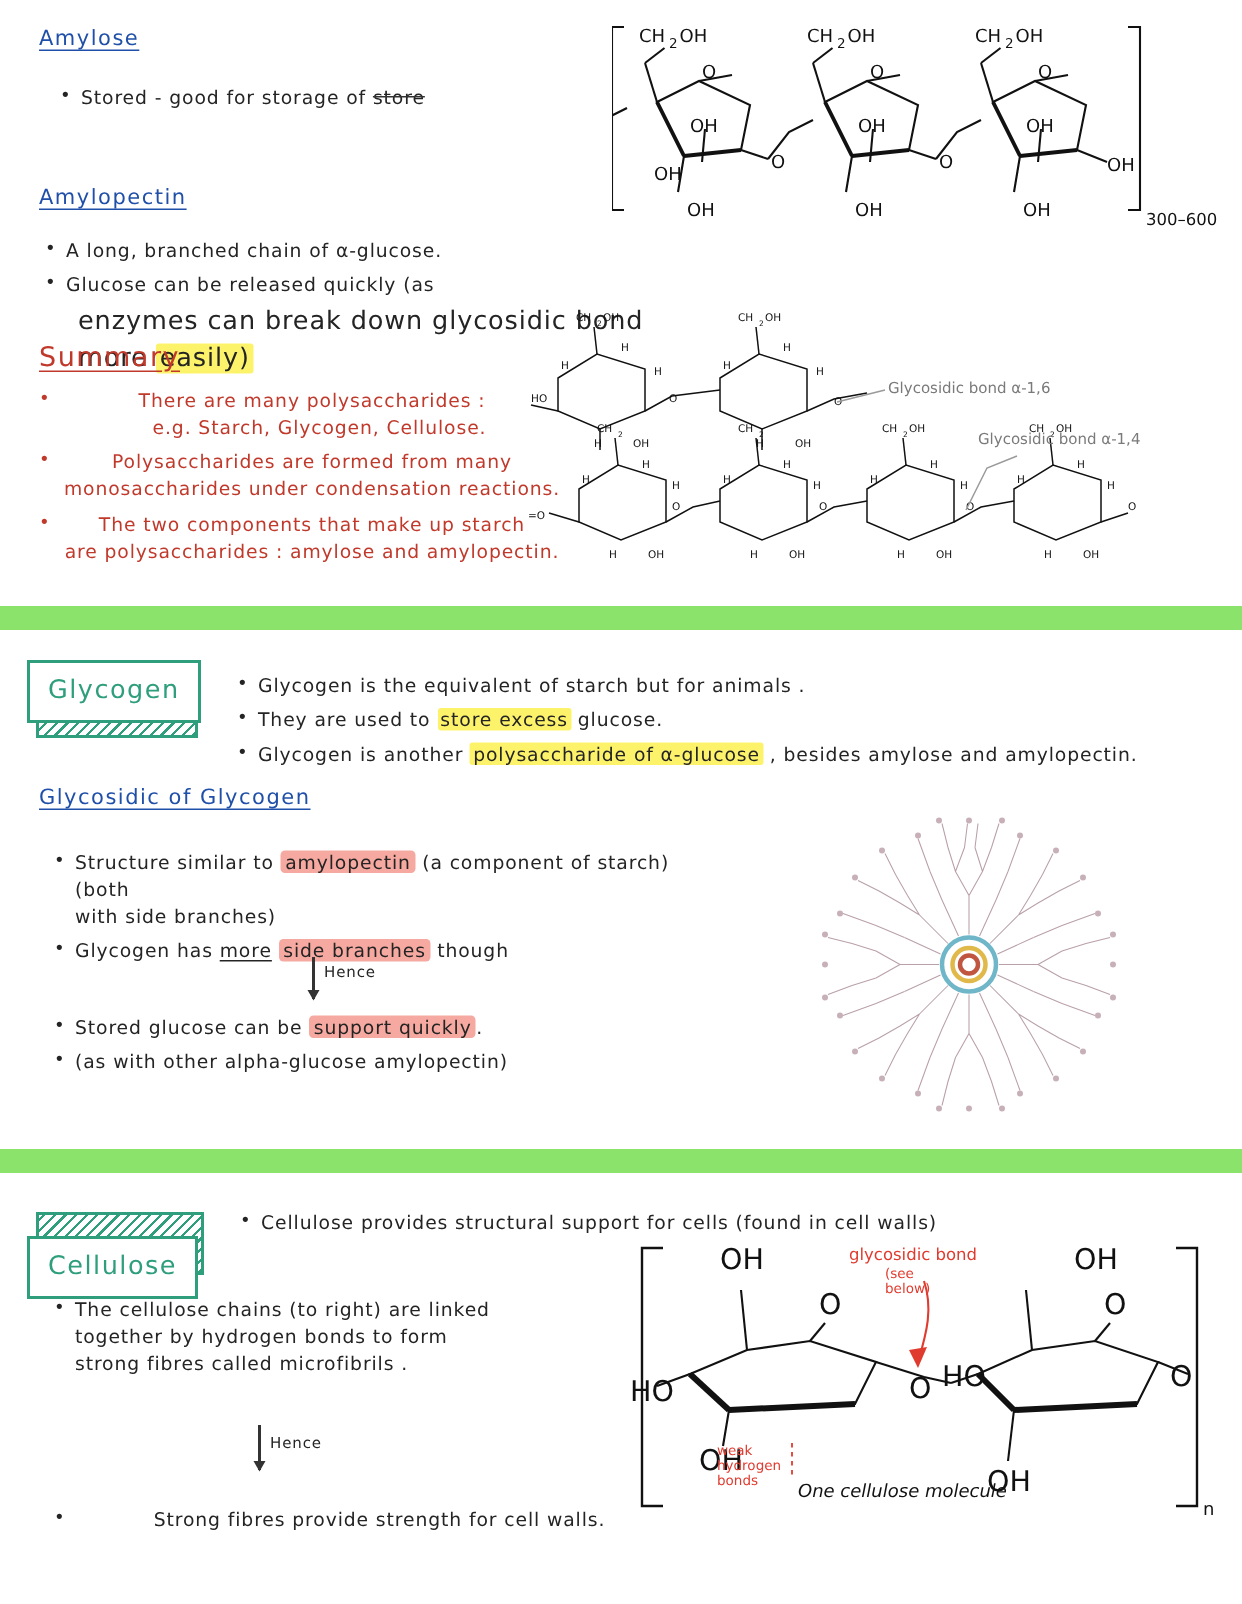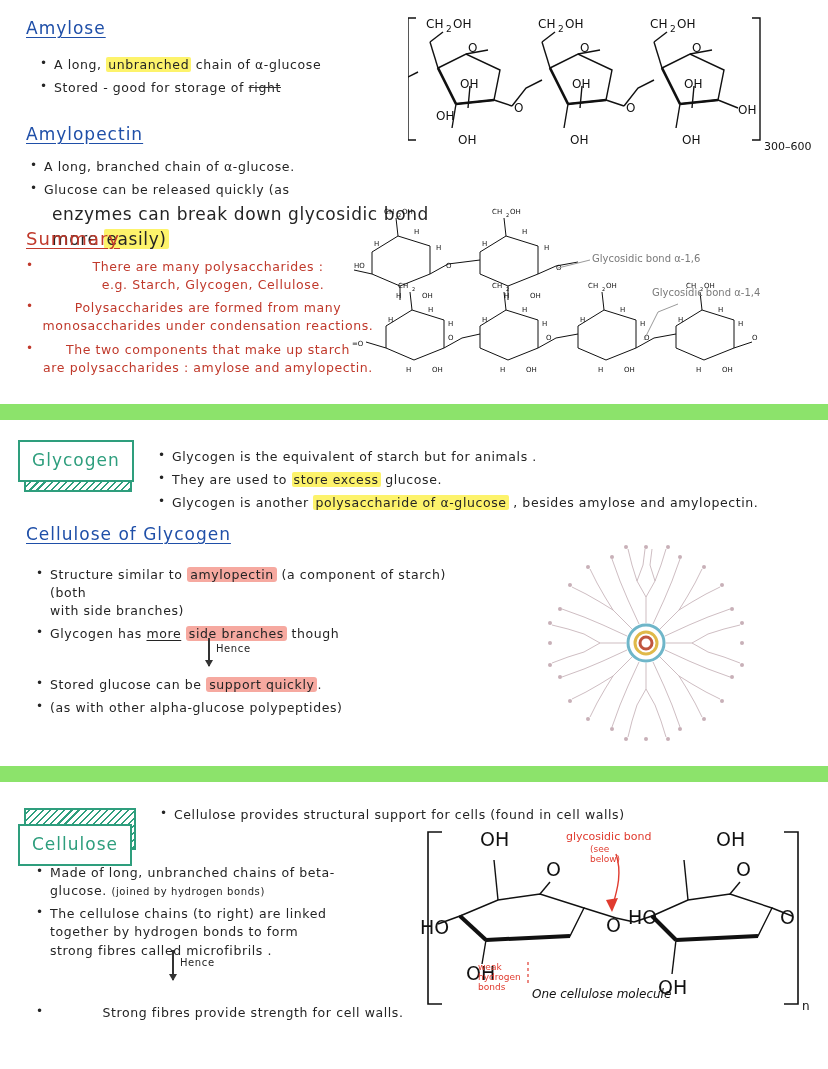--- a/index.html
+++ b/index.html
@@ -18,21 +18,21 @@
   
   .hand {
     font-family: "DejaVu Sans", sans-serif;
     letter-spacing: 0.6px;
     line-height: 1.45;
   }
   .red  { color: #c0392b; }
   .ink  { color: #242424; }
 
   .heading {
-    font-size: 17px;
+    font-size: 14px;
     color: #1f4fa8;
     text-decoration: underline;
     text-underline-offset: 3px;
     letter-spacing: 1px;
   }
   .heading-red {
     font-size: 18px;
     color: #c0392b;
     text-decoration: underline;
     text-underline-offset: 3px;
@@ -115,24 +115,21 @@
   .greyline { stroke: #9a9a9a; fill: none; stroke-width: 1; }
 </style>
 </head>
 <body>
 
 <div class="abs hand heading" style="left:26px; top:16px;">Amylose</div>
 
 <div class="abs hand ink" style="left:40px; top:56px; width:380px;">
   <ul class="bullets">
     <li>
-      <span>A  long, </span><span class="hl-yellow">unbranched</span><span> chain  of   α-glucose</span>
-    </li>
-    <li>
-      <span>Stored - good  for  storage  of  </span><span class="strike">right</span>
+      <span>Stored - good  for  storage  of  </span><span class="strike">store</span>
     </li>
   </ul>
 </div>
 
 <div class="abs" style="left:408px; top:8px;">
 <svg width="410" height="150" viewBox="0 0 410 150">
 
   <path class="bk" stroke-width="1.6" d="M425 14 h-12 v120 h12"></path>
   <path class="bk" stroke-width="1.6" d="M538 14 h12 v120 h-12"></path>
   <g class="bk" stroke-width="1.4">
@@ -344,21 +341,21 @@
     </li>
     <li>
       <span>They  are  used  to  </span><span class="hl-yellow">store  excess</span><span>  glucose.</span>
     </li>
     <li>
       <span>Glycogen  is  another  </span><span class="hl-yellow">polysaccharide  of  α-glucose</span><span> , besides  amylose  and  amylopectin.</span>
     </li>
   </ul>
 </div>
 
-<div class="abs hand heading" style="left:26px; top:522px;">Cellulose  of  Glycogen</div>
+<div class="abs hand heading" style="left:26px; top:522px;">Glycosidic  of  Glycogen</div>
 
 <div class="abs hand ink" style="left:36px; top:566px; width:420px;">
   <ul class="bullets">
     <li>
       <span>Structure  similar  to  </span><span class="hl-pink">amylopectin</span><span> (a  component  of  starch)(both</span>
       <span class="sub" style="padding-left:0;">with  side  branches)</span>
     </li>
     <li>
       <span>Glycogen  has  </span><span class="uline">more</span><span>  </span><span class="hl-pink">side  branches</span><span>  though</span>
     </li>
@@ -370,21 +367,21 @@
     <div class="head"></div>
 </div>
 <div class="hence hand ink" style="left:216px; top:642px;">Hence</div>
 
 <div class="abs hand ink" style="left:36px; top:676px; width:440px;">
   <ul class="bullets">
     <li>
       <span>Stored  glucose  can  be  </span><span class="hl-pink">support  quickly</span><span>.</span>
     </li>
     <li>
-      <span class="sub" style="padding-left:0;">(as  with  other  alpha-glucose   polypeptides)</span>
+      <span class="sub" style="padding-left:0;">(as  with  other  alpha-glucose   amylopectin)</span>
     </li>
   </ul>
 </div>
 
 <div class="abs" style="left:516px; top:530px;">
 <svg width="260" height="226" viewBox="0 0 260 226">
   <g id="burst" stroke="#b9a0a8" stroke-width="0.8" fill="none">
     <g transform="translate(130,113)">
       <g id="spokes"></g>
     </g>
@@ -451,27 +448,20 @@
 
 <div class="abs hand ink" style="left:160px; top:806px; width:660px;">
   <ul class="bullets">
     <li><span>Cellulose  provides  structural  support  for  cells   (found  in  cell  walls)</span></li>
   </ul>
 </div>
 
 <div class="abs hand ink" style="left:36px; top:864px; width:400px;">
   <ul class="bullets">
     <li>
-      <span>Made  of  long, unbranched  chains  of  beta-</span>
-      <span class="sub" style="padding-left:0;">
-        <span>glucose.</span>
-        <span style="font-size:10px;"> (joined  by  hydrogen  bonds)</span>
-      </span>
-    </li>
-    <li>
       <span>The  cellulose chains  (to  right)  are  linked</span>
       <span class="sub" style="padding-left:0;">together  by  hydrogen  bonds  to  form</span>
       <span class="sub" style="padding-left:0;">strong  fibres  called  microfibrils .</span>
     </li>
   </ul>
 </div>
 
 <div class="arrow-down" style="left:172px; top:950px; height:30px;">
   <div class="shaft"></div>
     <div class="head"></div>

